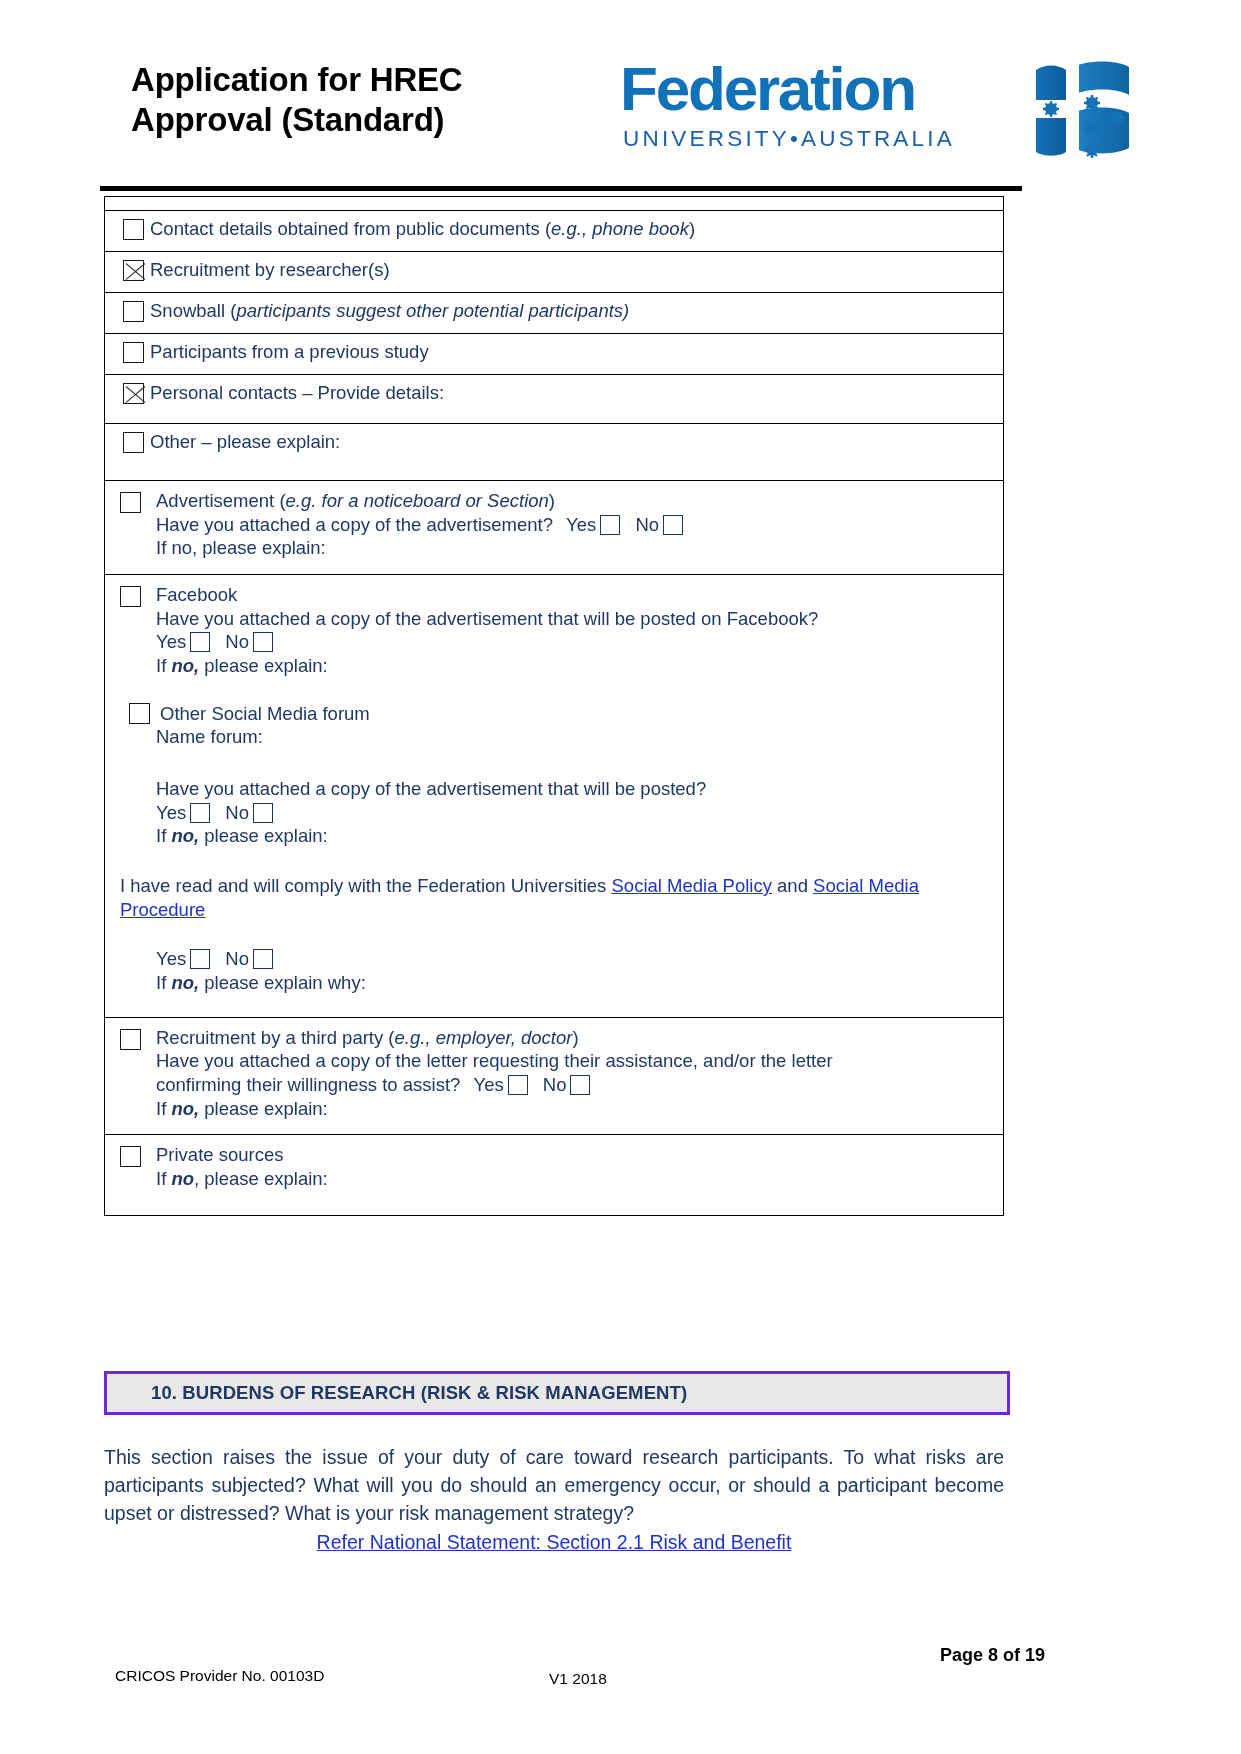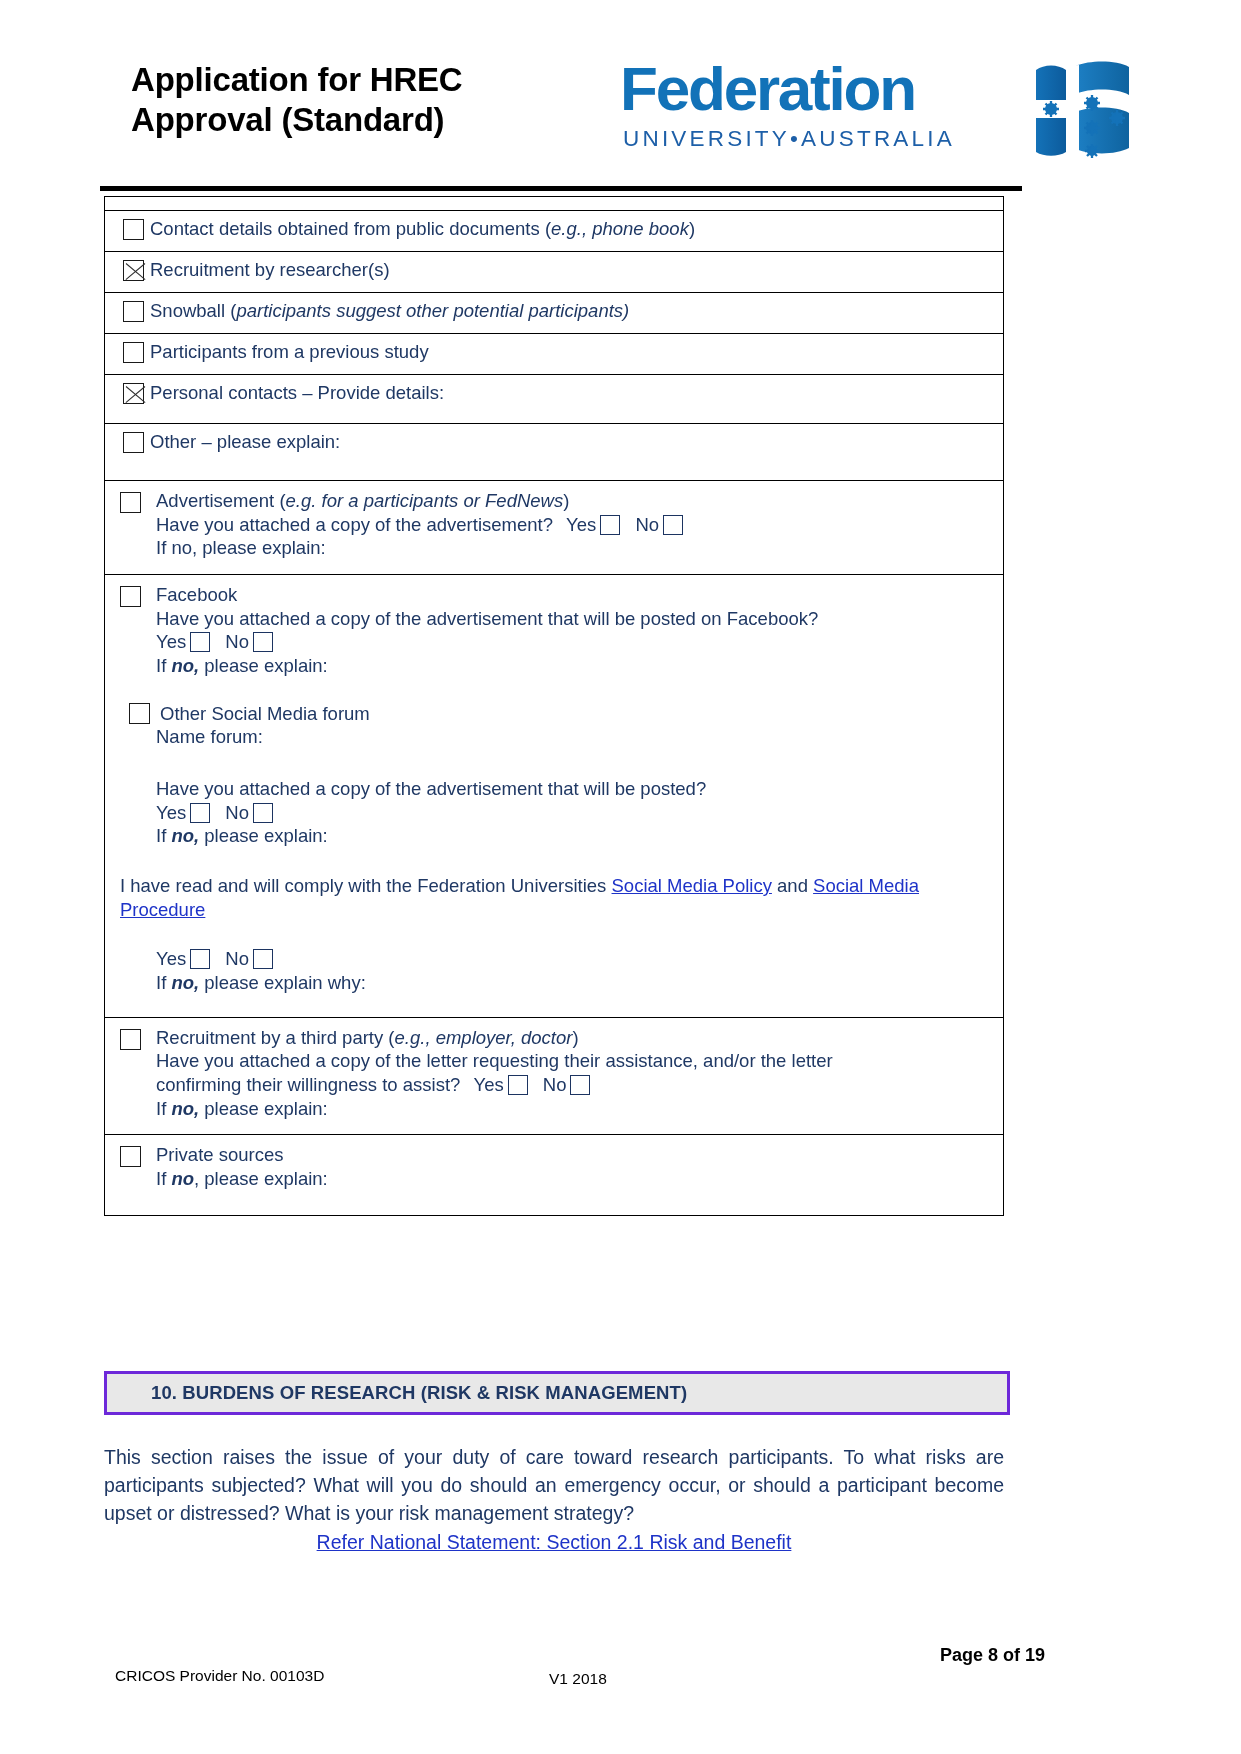--- a/index.html
+++ b/index.html
@@ -342,21 +342,21 @@
     <div class="row" style="padding-bottom:24px;">
       <div class="simple-row">
         <span class="cb"></span>
         <span class="txt label">Other – please explain:</span>
       </div>
     </div>
 
     <div class="row indent-row" style="padding-top:8px;padding-bottom:14px;">
       <span class="cb"></span>
       <div class="indent-body">
-        <div class="txt"><span>Advertisement (</span><i>e.g. for a participants or FedNews</i><span>)</span></div>
+        <div class="txt"><span>Advertisement (</span><i>e.g. for a noticeboard or Section</i><span>)</span></div>
         <div class="txt">
           <span>Have you attached a copy of the advertisement?</span>
           <span style="margin-left:8px;">Yes</span><span class="cb-sm"></span>
           <span style="margin-left:6px;">No</span><span class="cb-sm"></span>
         </div>
         <div class="txt">If no, please explain:</div>
       </div>
     </div>
 
     <div class="row indent-row" style="padding-top:8px;padding-bottom:22px;">

